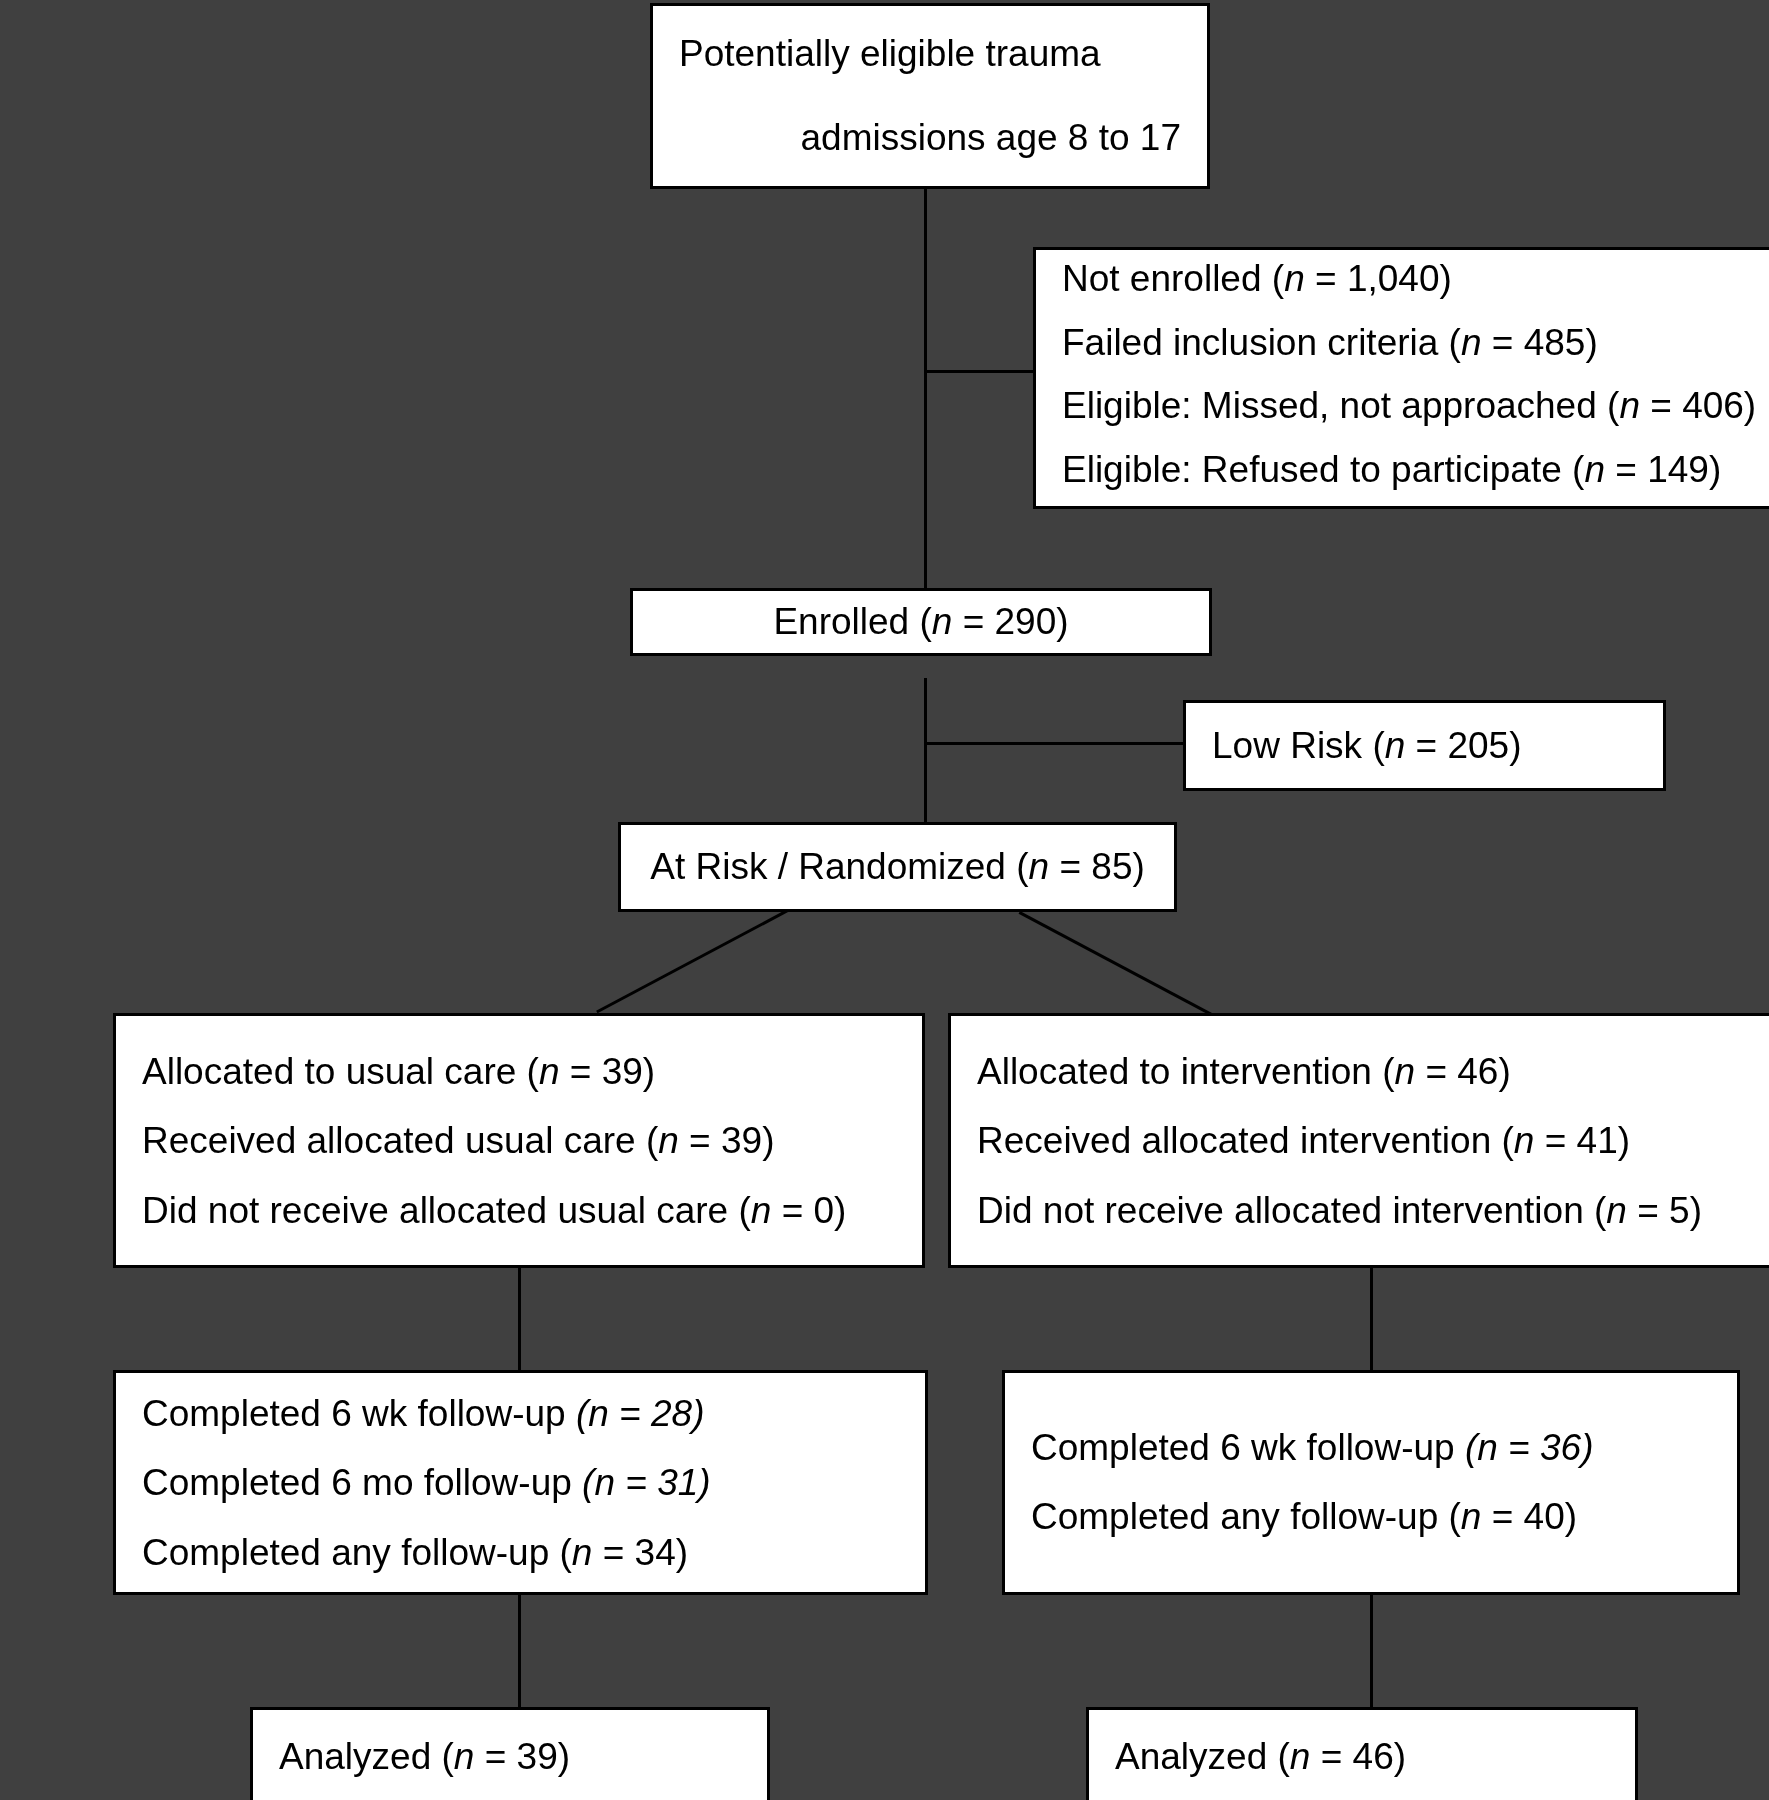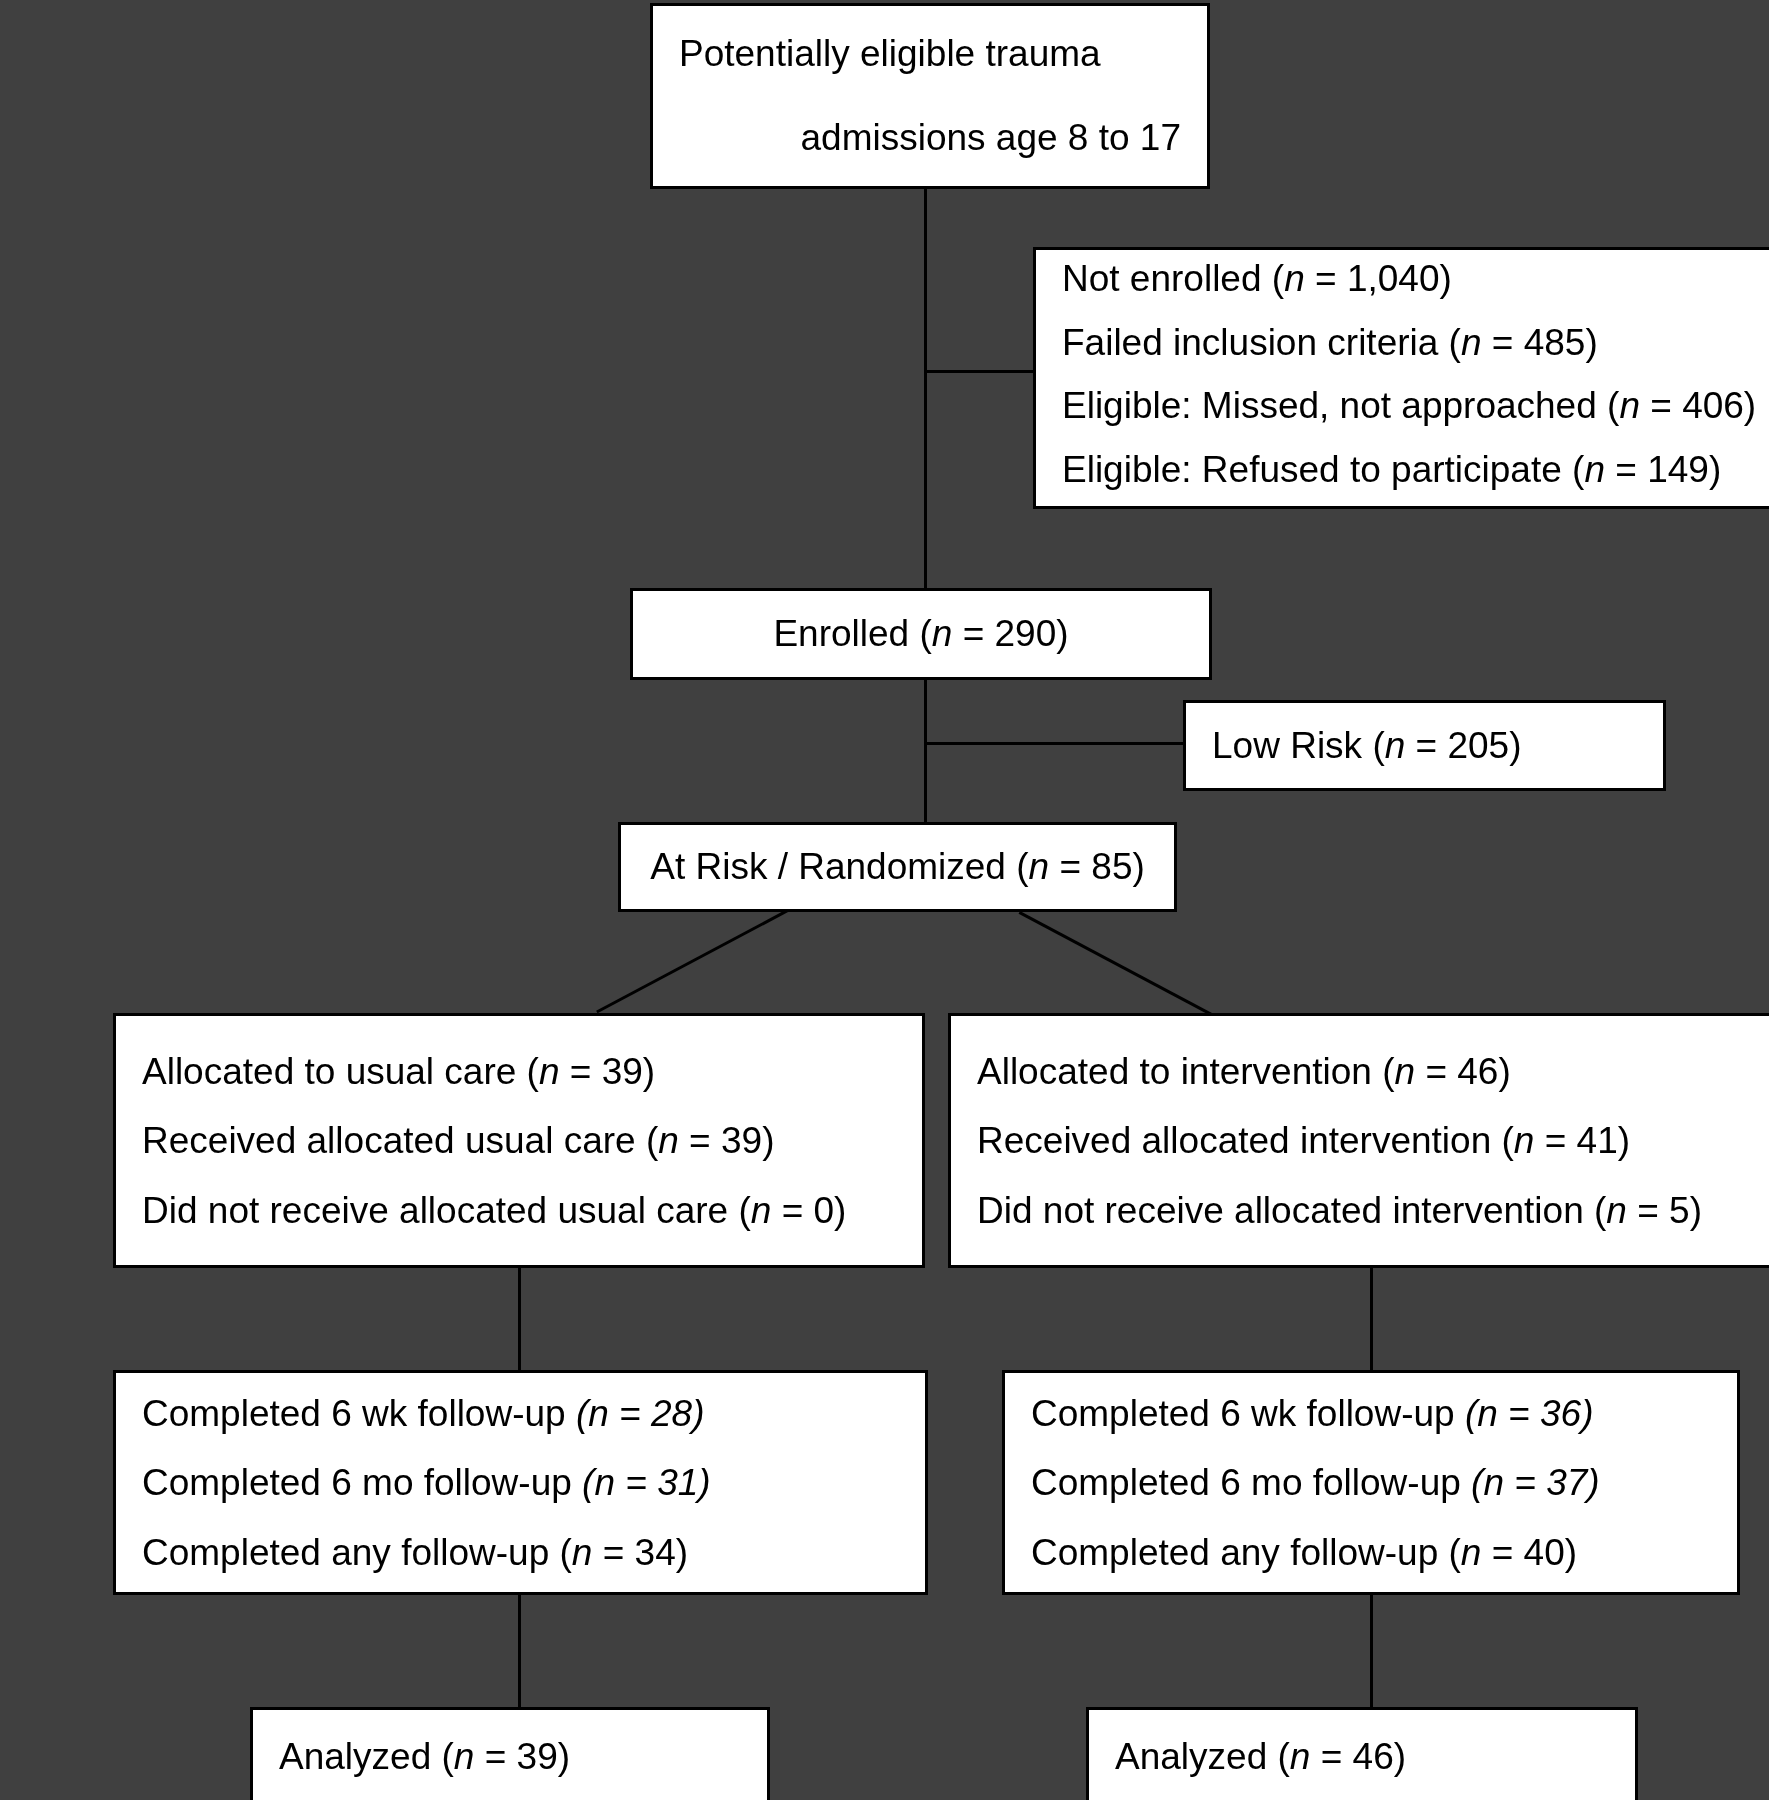--- a/index.html
+++ b/index.html
@@ -67,21 +67,21 @@
         <span>Eligible: Missed, not approached</span>
         (<i class="n">n</i> = <span>406</span>)
       </div>
       <div class="line left">
         <span>Eligible: Refused to participate</span>
         (<i class="n">n</i> = <span>149</span>)
       </div>
     </div>
   </div>
 
-  <div class="box" style="left:630px;top:588px;width:582px;height:92px;">
+  <div class="box" style="left:630px;top:588px;width:582px;height:68px;">
     <div class="lines">
       <div class="line center">
         <span>Enrolled</span>
         (<i class="n">n</i> = <span>290</span>)
       </div>
     </div>
   </div>
 
   <div class="box" style="left:1183px;top:700px;width:483px;height:91px;">
     <div class="lines">
@@ -152,24 +152,20 @@
     </div>
   </div>
 
   <div class="box" style="left:1002px;top:1370px;width:738px;height:225px;">
     <div class="lines sp-mid">
       <div class="line left">
         <span>Completed 6 wk follow-up</span>
         <span class="ital">(<i class="n">n</i> = <span>36</span>)</span>
       </div>
       <div class="line left">
-        <span>Completed 6 mo follow-up</span>
-        <span class="ital">(<i class="n">n</i> = <span>37</span>)</span>
-      </div>
-      <div class="line left">
         <span>Completed any follow-up</span>
         (<i class="n">n</i> = <span>40</span>)
       </div>
     </div>
   </div>
 
   <div class="box" style="left:250px;top:1707px;width:520px;height:100px;">
     <div class="lines">
       <div class="line left">
         <span>Analyzed</span>

